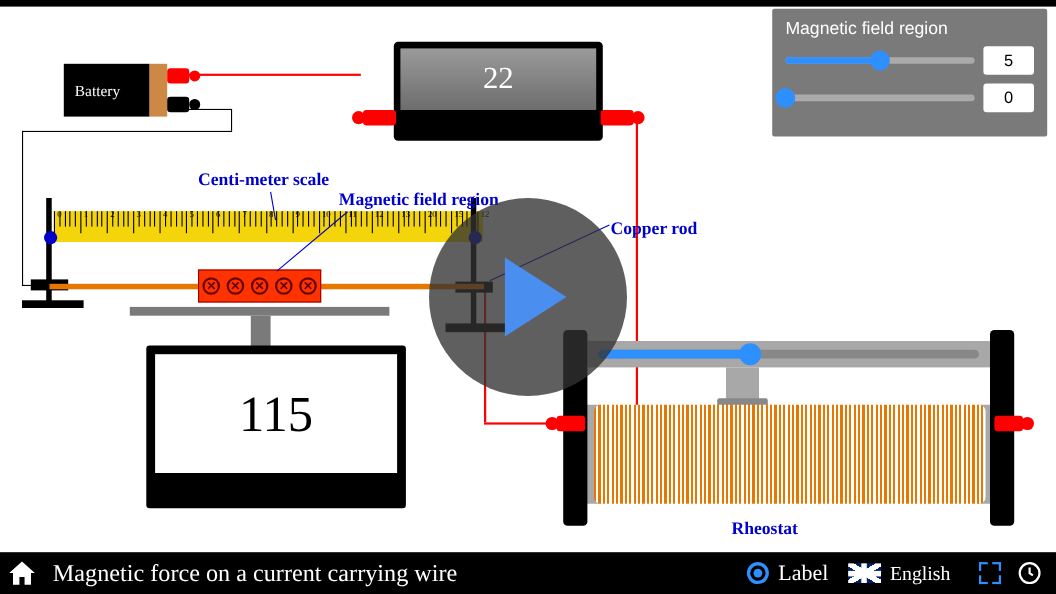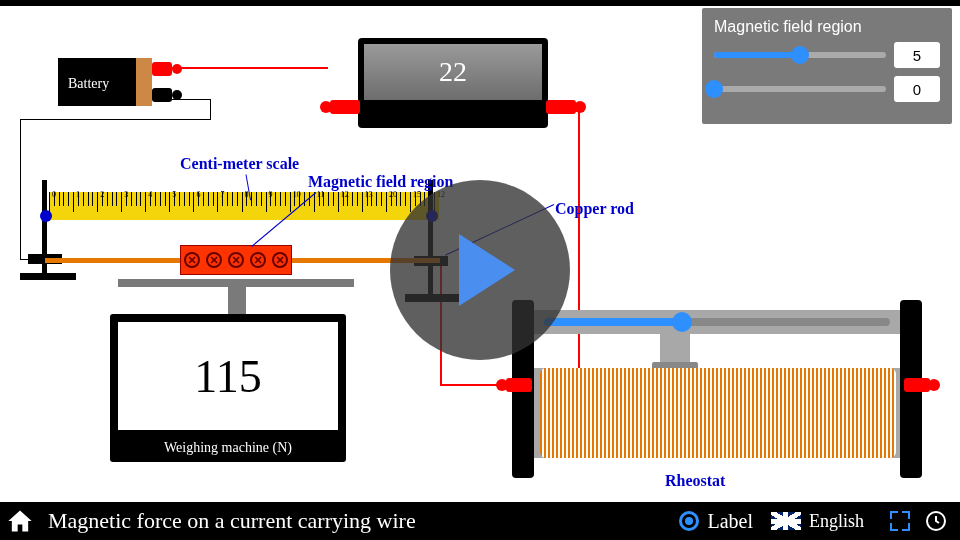--- a/index.html
+++ b/index.html
@@ -85,21 +85,21 @@
   
   .rod { position:absolute; left:45px; top:258px; width:395px; height:5px; background:#e67700; }
 
   
   .magnet { position:absolute; left:180px; top:245px; width:112px; height:30px; background:#ff3300; border:1px solid #900; display:flex; align-items:center; justify-content:space-around;}
   .mx{width:16px;height:16px;border:2px solid #600;border-radius:50%;display:flex;align-items:center;justify-content:center;font-size:11px;color:#600;font-weight:bold;}
 
   
   .scale-plate{position:absolute;left:118px;top:279px;width:236px;height:8px;background:#7a7a7a;}
   .scale-neck{position:absolute;left:228px;top:287px;width:18px;height:28px;background:#7a7a7a;}
-  .scale-body{position:absolute;left:110px;top:314px;width:236px;height:148px;background:#000;border-radius:3px;}
+  .scale-body{position:absolute;left:133px;top:314px;width:236px;height:148px;background:#000;border-radius:3px;}
   .scale-screen{position:absolute;left:8px;top:8px;right:8px;height:108px;background:#fff;display:flex;align-items:center;justify-content:center;font-size:46px;}
   .scale-label{position:absolute;bottom:6px;width:100%;text-align:center;color:#fff;font-size:14px;}
 
   
   .rheo-base-l,.rheo-base-r{position:absolute;width:22px;background:#000;border-radius:4px;}
   .rheo-base-l{left:512px;top:300px;height:178px;}
   .rheo-base-r{left:900px;top:300px;height:178px;}
   .rheo-bar{position:absolute;left:534px;top:310px;width:366px;height:24px;background:#a8a8a8;}
   .rheo-bar .track{position:absolute;left:10px;right:10px;top:8px;height:8px;background:#888;border-radius:4px;}
   .rheo-bar .trackfill{position:absolute;left:10px;top:8px;height:8px;background:#2e8fff;border-radius:4px;}
@@ -292,21 +292,20 @@
     <div class="mx">✕</div>
     <div class="mx">✕</div>
     <div class="mx">✕</div>
     <div class="mx">✕</div>
   </div>
 
   <div class="scale-plate"></div>
   <div class="scale-neck"></div>
   <div class="scale-body">
     <div class="scale-screen">115</div>
-    <div class="scale-label">Weighing machine (N)</div>
   </div>
 
   <div class="rheo-bar">
     <div class="track"></div>
     <div class="trackfill" id="rheo-fill" style="width: 138.4px;"></div>
     <div class="knob2" id="rheo-knob" style="left: 148.4px;"></div>
   </div>
   <div class="rheo-slider">
       <div class="grip"></div>
     </div>

